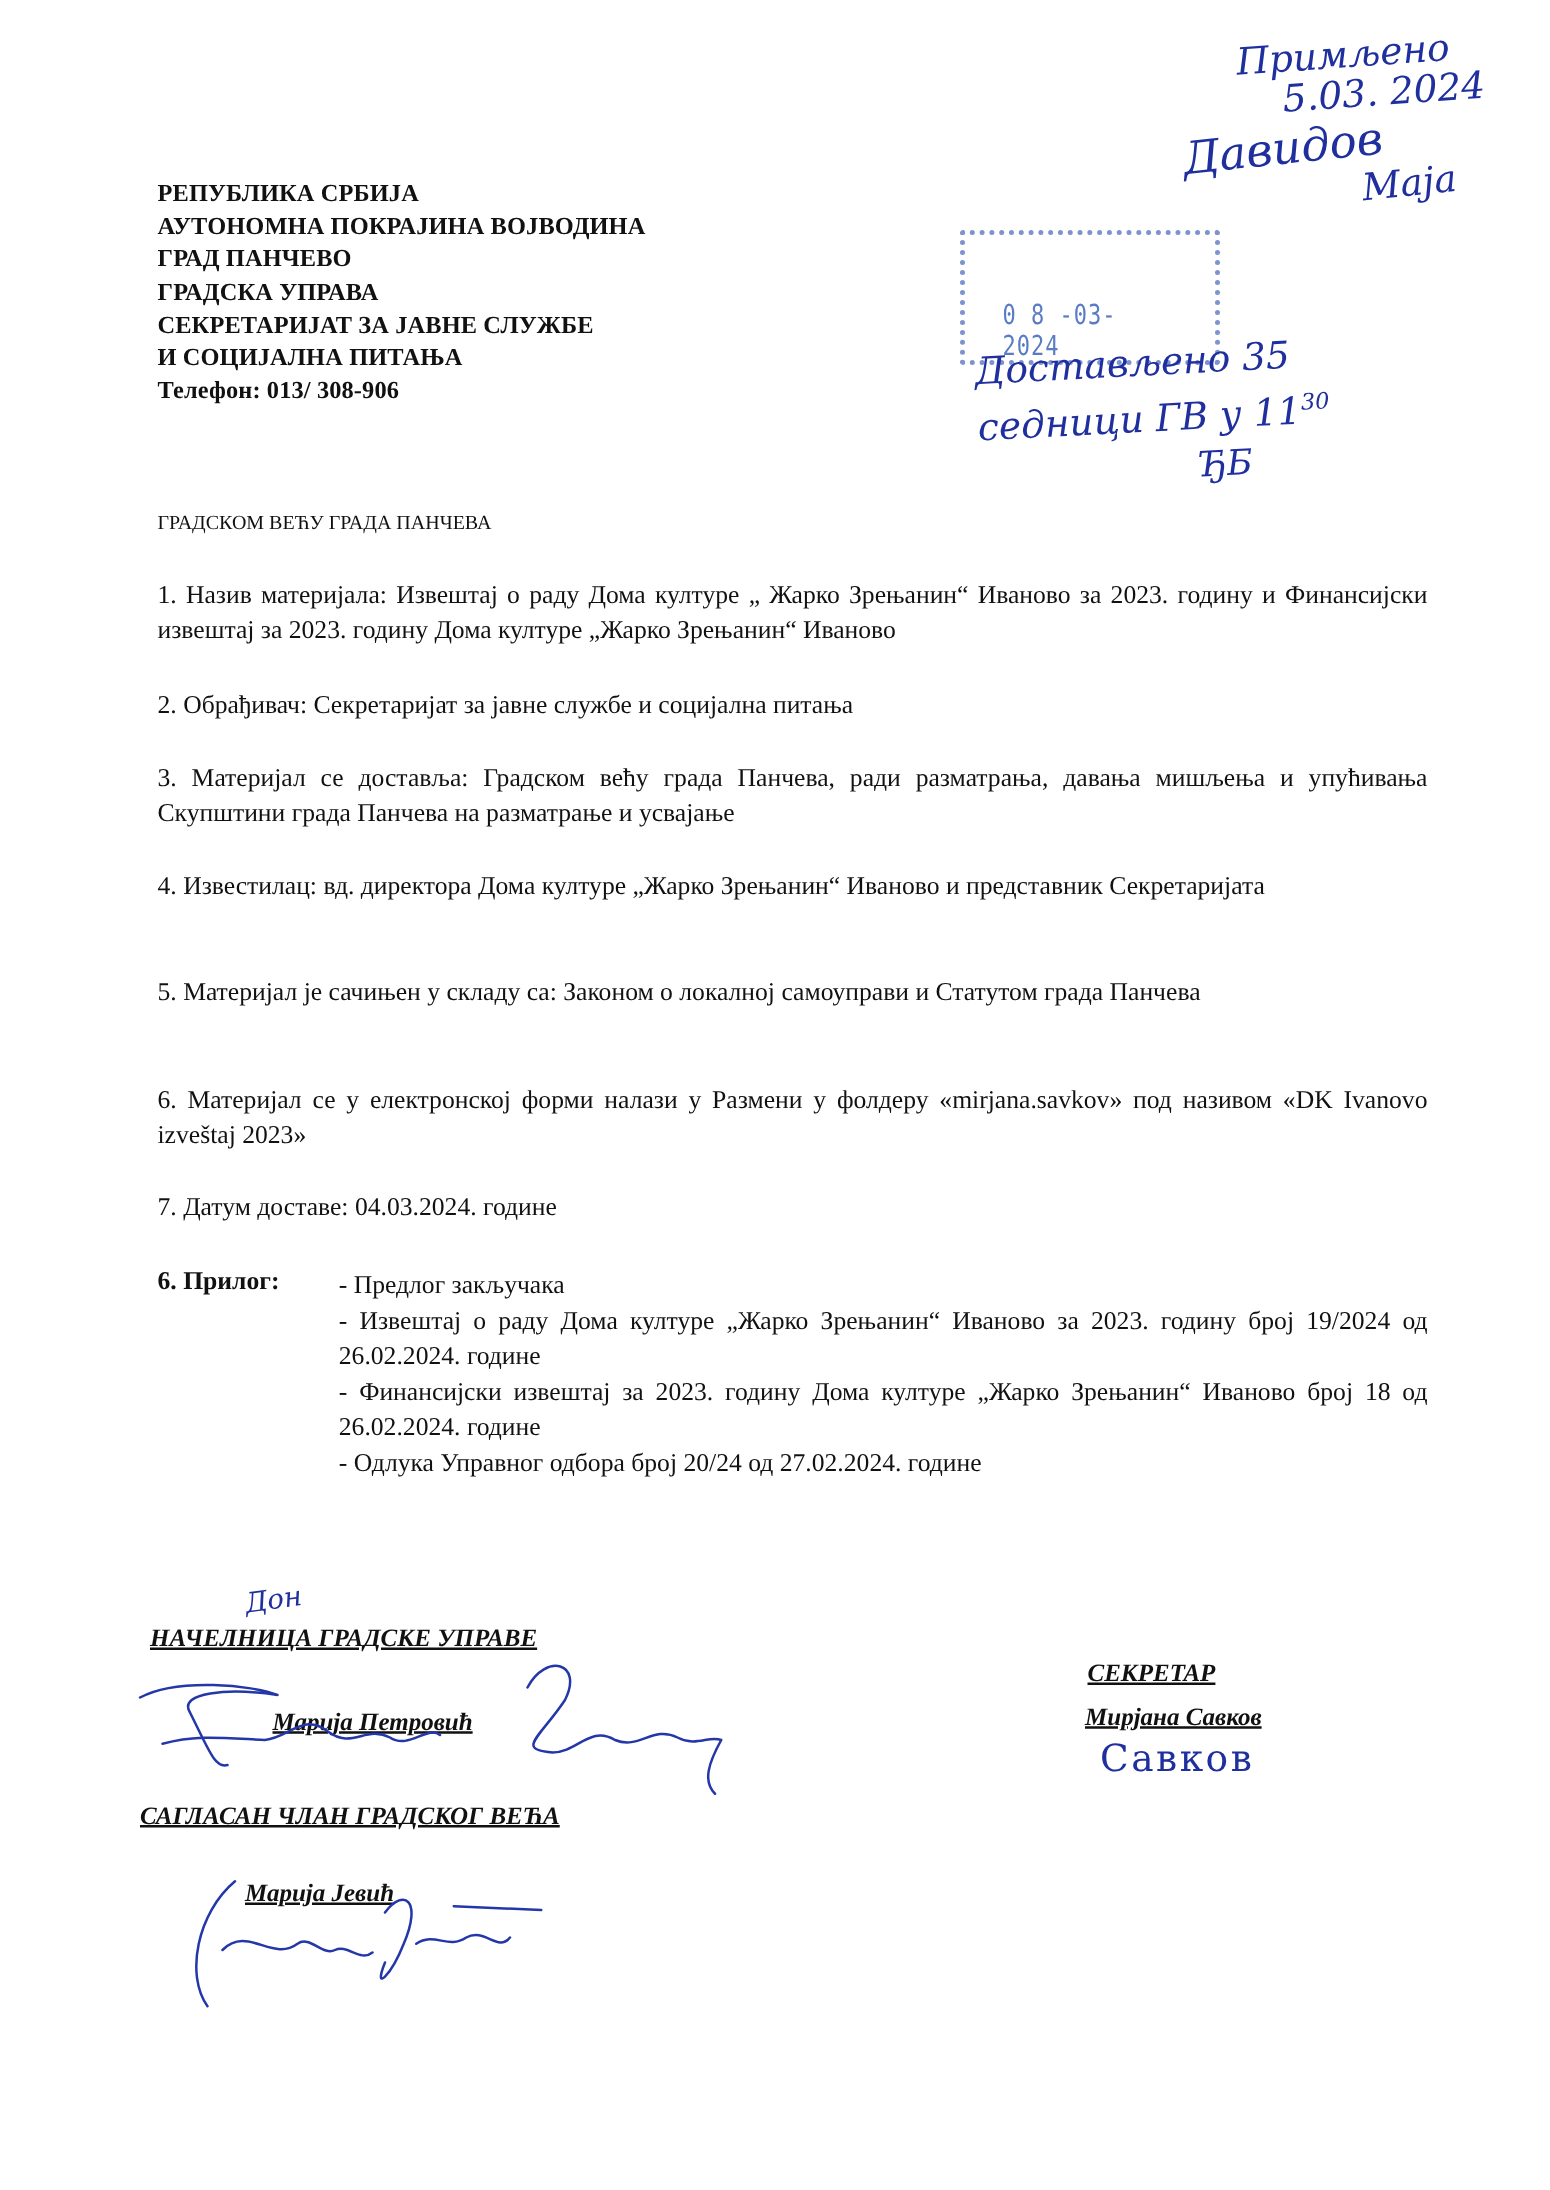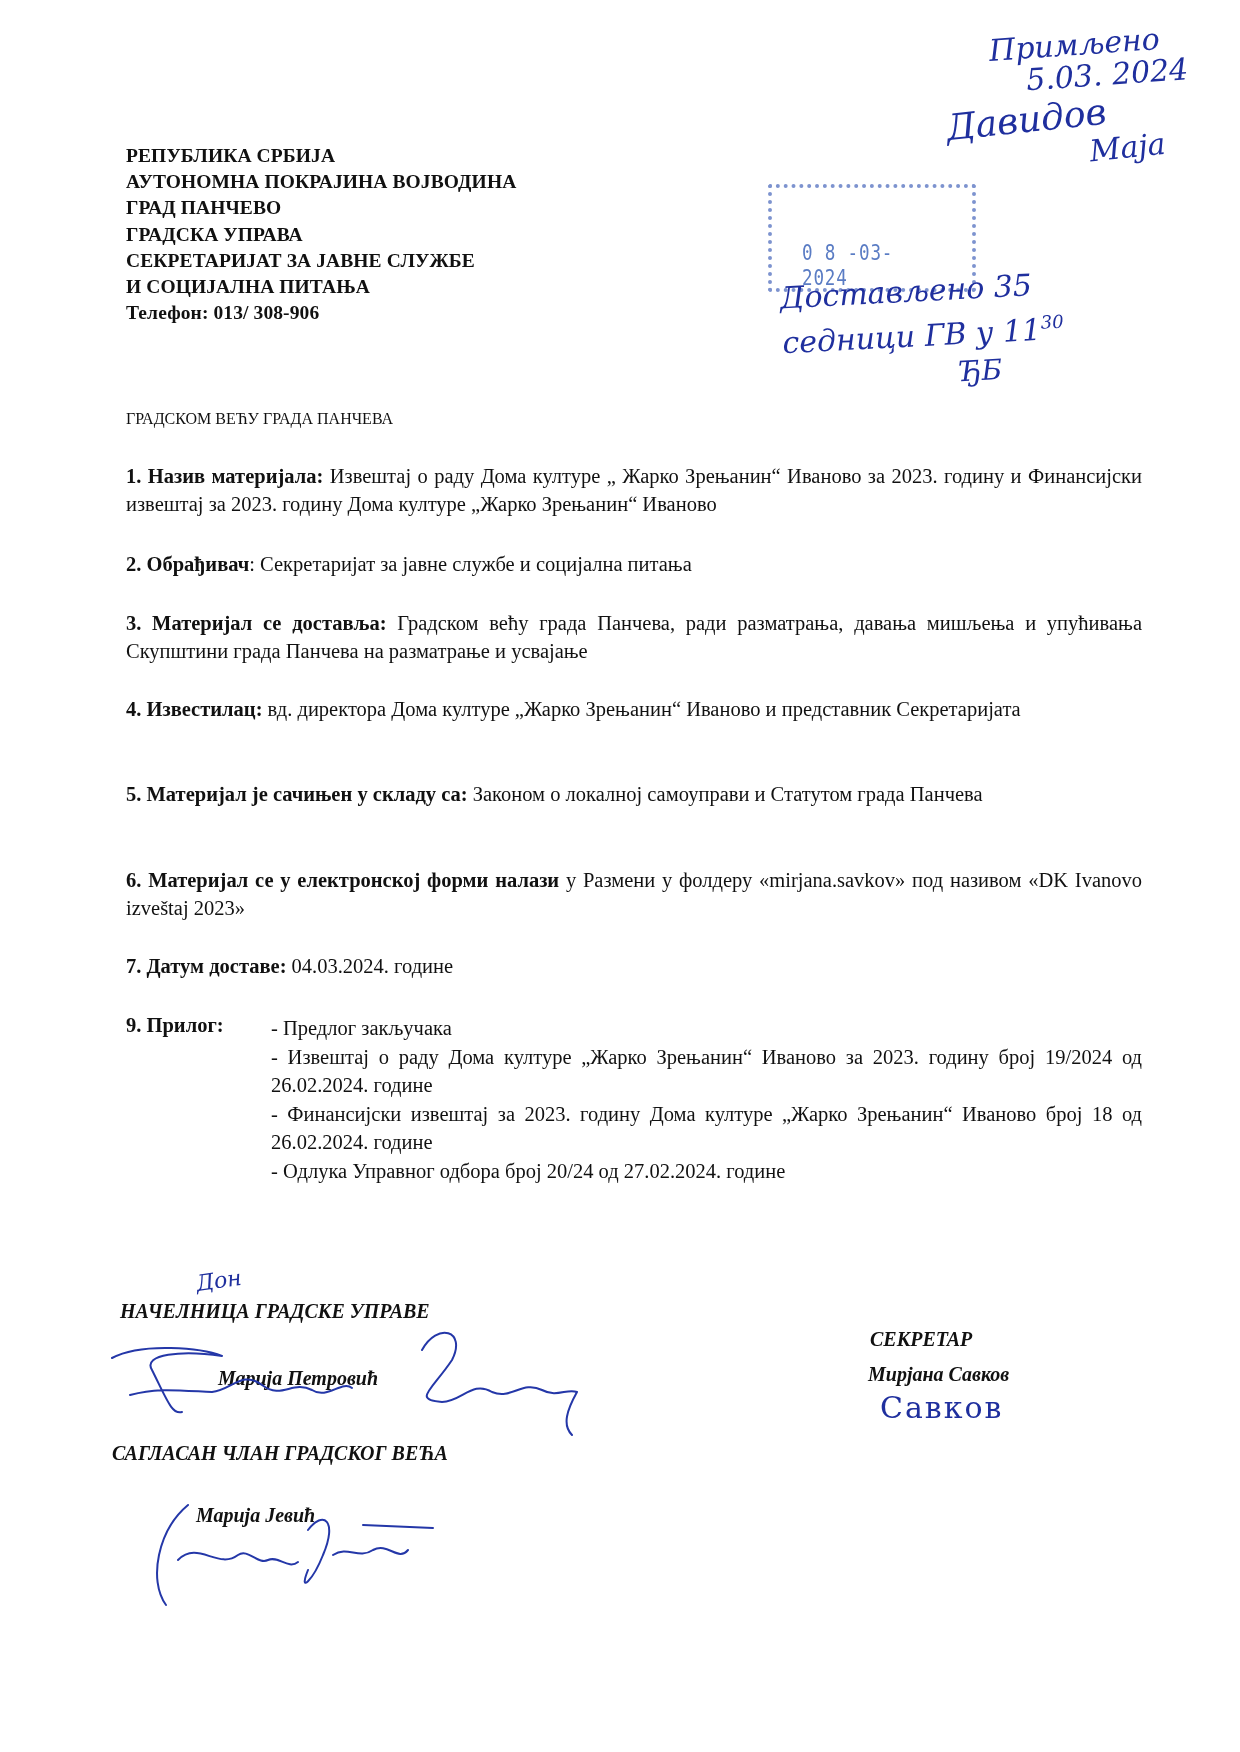--- a/index.html
+++ b/index.html
@@ -3,24 +3,24 @@
 <meta charset="utf-8">
 <style>
   html, body { margin: 0; padding: 0; background: #ffffff; }
   body { width: 1240px; height: 1752px; position: relative; overflow: hidden;
          font-family: "Liberation Serif", serif; color: #111; }
   .abs { position: absolute; }
   .header { left: 126px; top: 143px; font-weight: bold; font-size: 19.5px; line-height: 26.2px; letter-spacing: 0.1px; }
   .header div { white-space: nowrap; }
   .recipient { left: 126px; top: 410px; font-size: 16px; letter-spacing: 0px; white-space: nowrap; }
   .item { left: 126px; width: 1016px; font-size: 20.5px; line-height: 28px; text-align: justify; }
-  .item b { font-weight: bold; }
+  .item b { font-weight: normal; }
   .attach-label { left: 126px; top: 1014px; font-size: 20.5px; font-weight: bold; }
   .attach-list { left: 271px; top: 1014px; width: 871px; font-size: 20.5px; line-height: 28.6px; text-align: justify; }
-  .sig { font-style: italic; font-weight: bold; font-size: 20px; white-space: nowrap; font-family: "Liberation Serif", serif; }
+  .sig { font-style: italic; font-weight: bold; font-size: 20px; white-space: nowrap; font-family: "Liberation Serif", serif; text-decoration: underline; }
   .hand { color: #1f2f9e; font-family: "DejaVu Serif", serif; font-style: italic; }
   .stamp { left: 768px; top: 184px; width: 200px; height: 100px; border: 4px dotted #7d93cf; border-radius: 3px; }
   .stamp-date { color: #5a7cc4; font-family: "DejaVu Sans Mono", monospace; font-size: 22px; letter-spacing: 1px; position: absolute; left: 30px; top: 52px; transform: scaleX(0.8); transform-origin: left; }
   svg.scribble { position: absolute; overflow: visible; }
   svg.scribble path { fill: none; stroke: #2437a8; stroke-width: 2; stroke-linecap: round; stroke-linejoin: round; }
 </style>
 </head>
 <body>
 
 <div class="abs header">
@@ -69,21 +69,21 @@
 <div class="abs item" style="top:780px;">
   <b>5. Материјал је сачињен у складу са:</b><span> Законом о локалној самоуправи и Статутом града Панчева</span>
 </div>
 <div class="abs item" style="top:866px;">
   <b>6. Материјал се у електронској форми налази</b><span> у Размени у фолдеру «mirjana.savkov» под називом «DK Ivanovo izveštaj 2023»</span>
 </div>
 <div class="abs item" style="top:952px;">
   <b>7. Датум доставе:</b><span> 04.03.2024. године</span>
 </div>
 
-<div class="abs attach-label">9. Прилог:</div>
+<div class="abs attach-label">6. Прилог:</div>
 <div class="abs attach-list">
   <div> - Предлог закључака</div>
   <div>- Извештај о раду Дома културе „Жарко Зрењанин“ Иваново за 2023. годину број 19/2024 од 26.02.2024. године</div>
   <div>- Финансијски извештај за 2023. годину Дома културе „Жарко Зрењанин“ Иваново број 18 од 26.02.2024. године</div>
   <div>- Одлука Управног одбора број 20/24 од 27.02.2024. године</div>
 </div>
 
 <div class="abs hand" style="left:196px; top:1268px; font-size:22px; transform:rotate(-8deg);">Дон</div>
 <div class="abs sig" style="left:120px; top:1300px;">НАЧЕЛНИЦА ГРАДСКЕ УПРАВЕ</div>
 <div class="abs sig" style="left:196px; top:1367px;margin-left:22px;">Марија Петровић</div>

